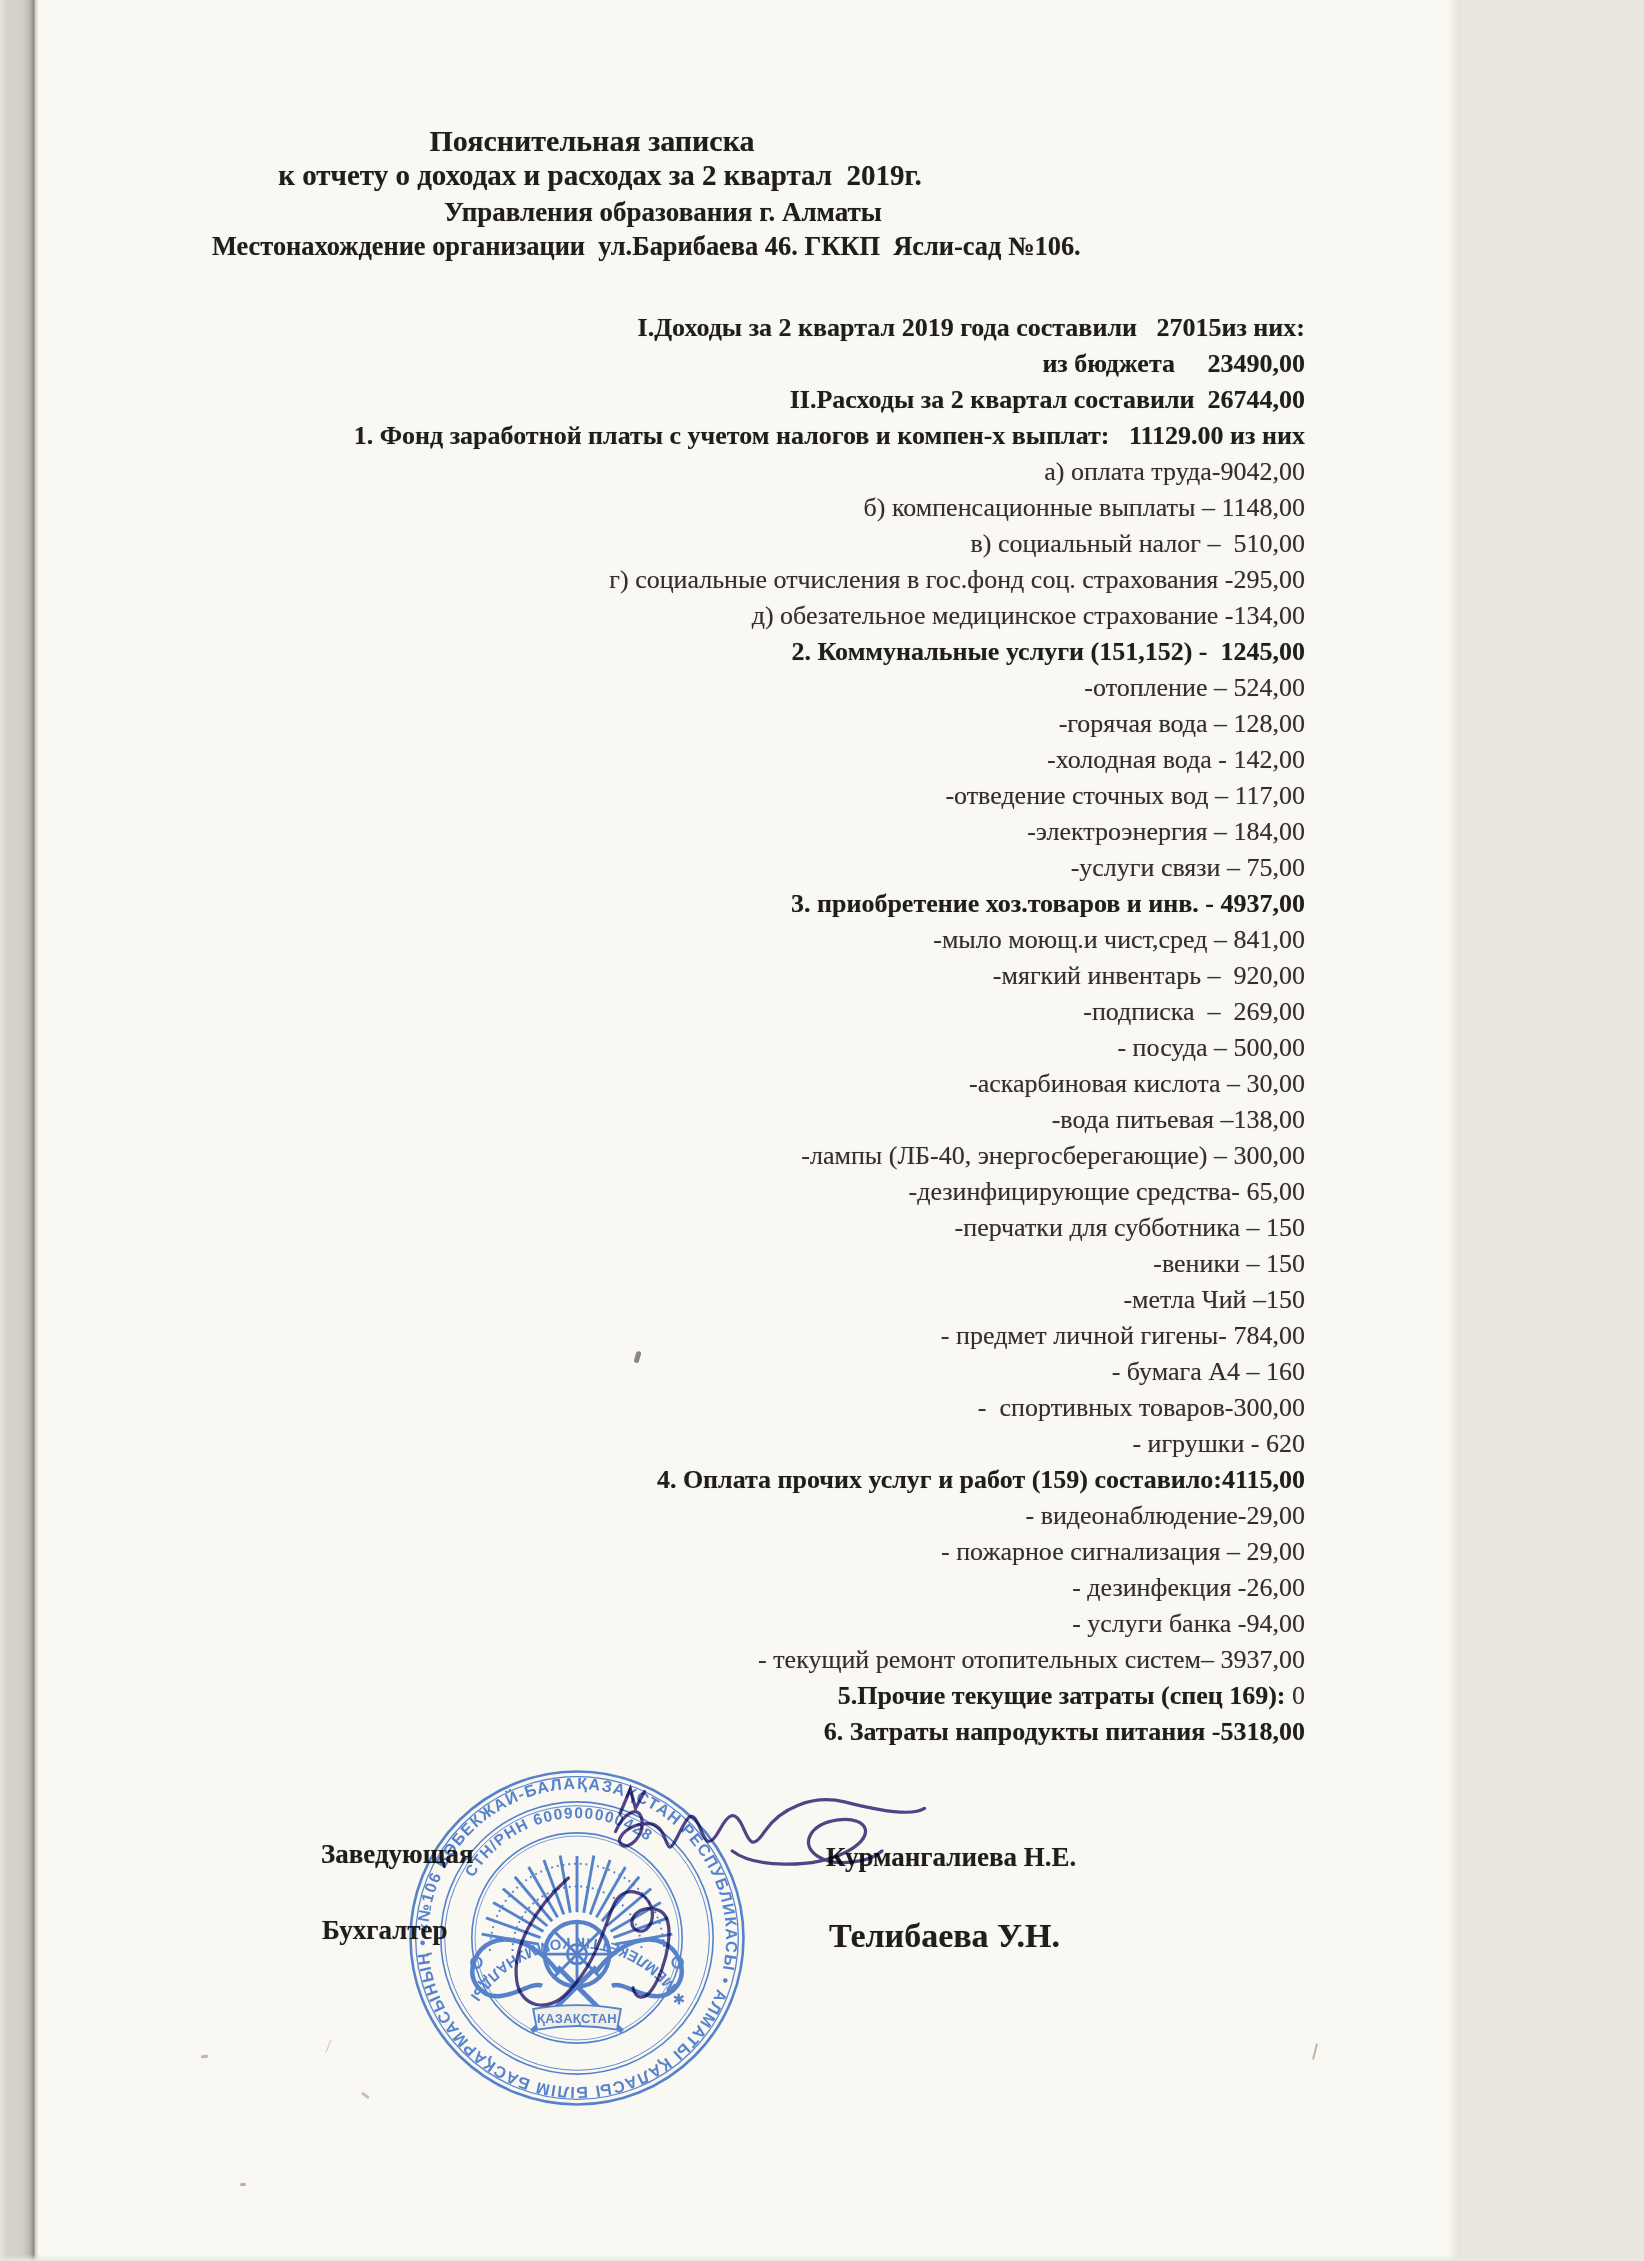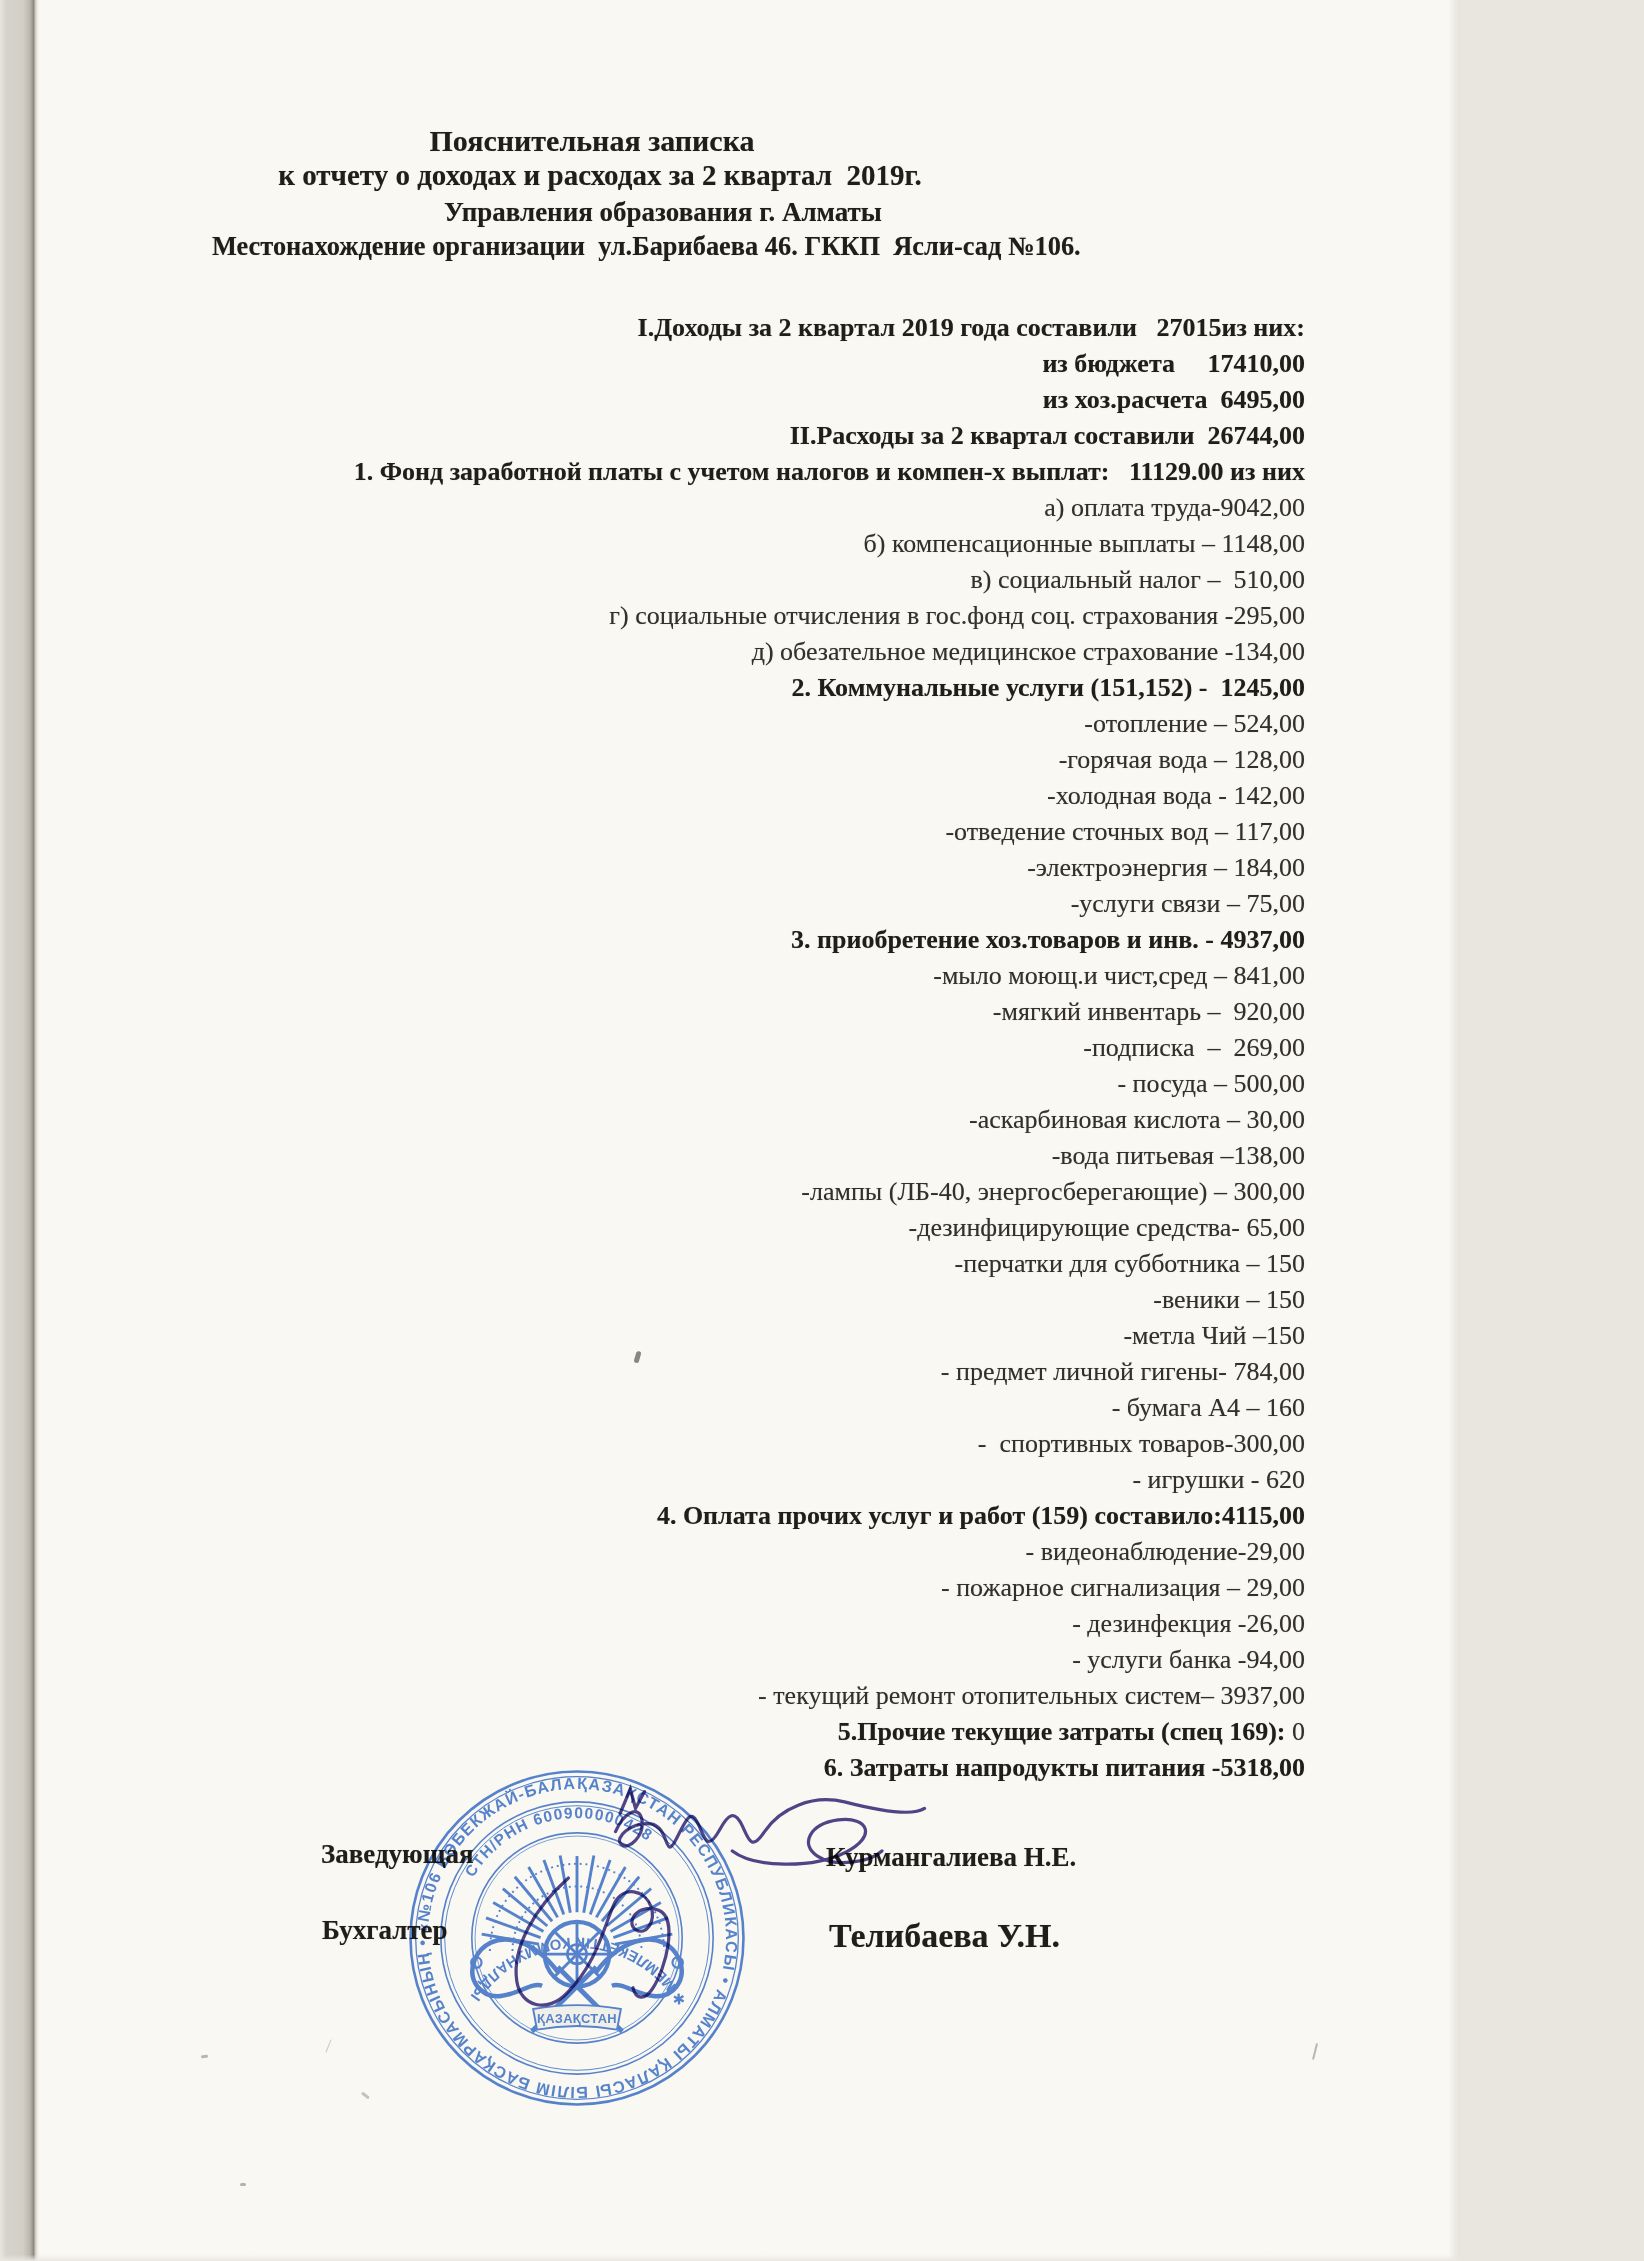--- a/index.html
+++ b/index.html
@@ -65,22 +65,21 @@
   <div class="edge-right"></div>
   <div class="edge-bottom"></div>
 
   <div class="t bold center title1">Пояснительная записка</div>
   <div class="t bold center title2">к отчету о доходах и расходах за 2 квартал  2019г.</div>
   <div class="t bold center title3">Управления образования г. Алматы</div>
   <div class="t bold title4">Местонахождение организации  ул.Барибаева 46. ГККП  Ясли-сад №106.</div>
 
   <div class="body-lines">
     <div class="ln b">I.Доходы за 2 квартал 2019 года составили   27015из них:</div>
-    <div class="ln b">из бюджета     17410,00</div>
-    <div class="ln b">из хоз.расчета  6495,00</div>
+    <div class="ln b">из бюджета     23490,00</div>
     <div class="ln b">II.Расходы за 2 квартал составили  26744,00</div>
     <div class="ln b">1. Фонд заработной платы с учетом налогов и компен-х выплат:   11129.00 из них</div>
     <div class="ln">а) оплата труда-9042,00</div>
     <div class="ln">б) компенсационные выплаты – 1148,00</div>
     <div class="ln">в) социальный налог –  510,00</div>
     <div class="ln">г) социальные отчисления в гос.фонд соц. страхования -295,00</div>
     <div class="ln">д) обезательное медицинское страхование -134,00</div>
     <div class="ln b">2. Коммунальные услуги (151,152) -  1245,00</div>
     <div class="ln"> -отопление – 524,00</div>
     <div class="ln"> -горячая вода – 128,00</div>

